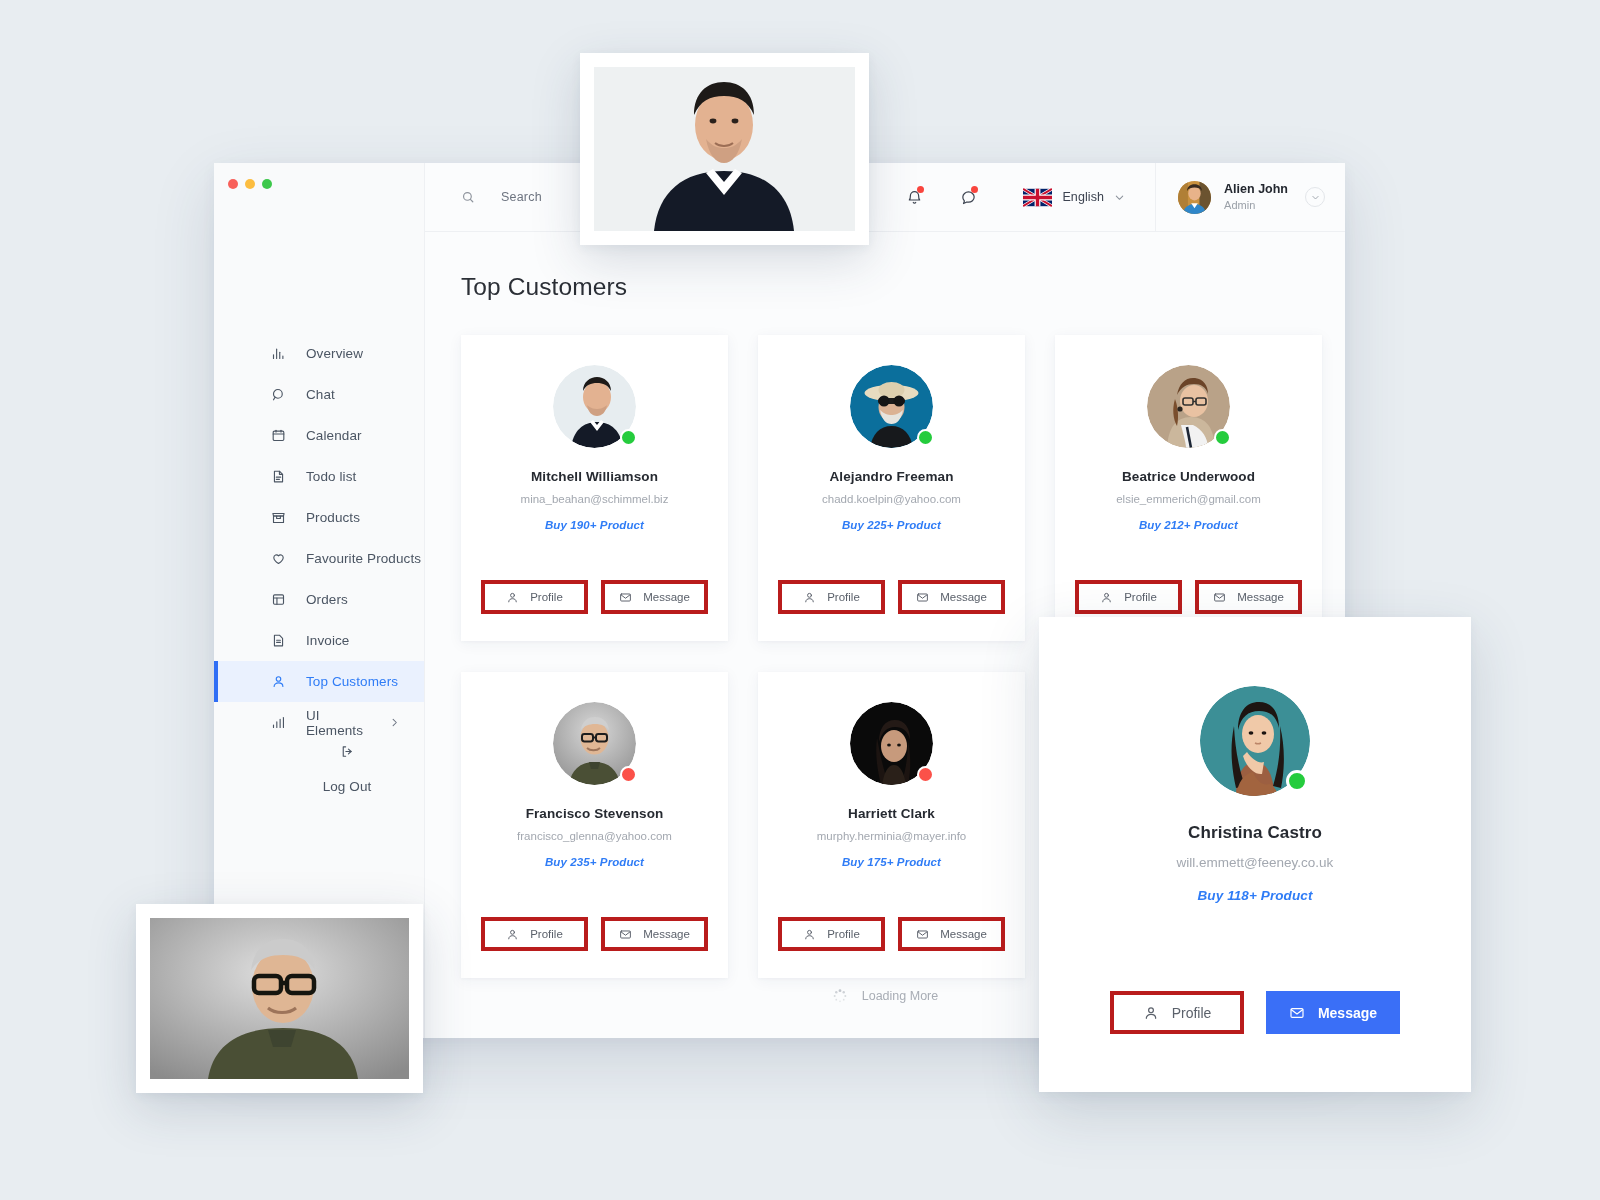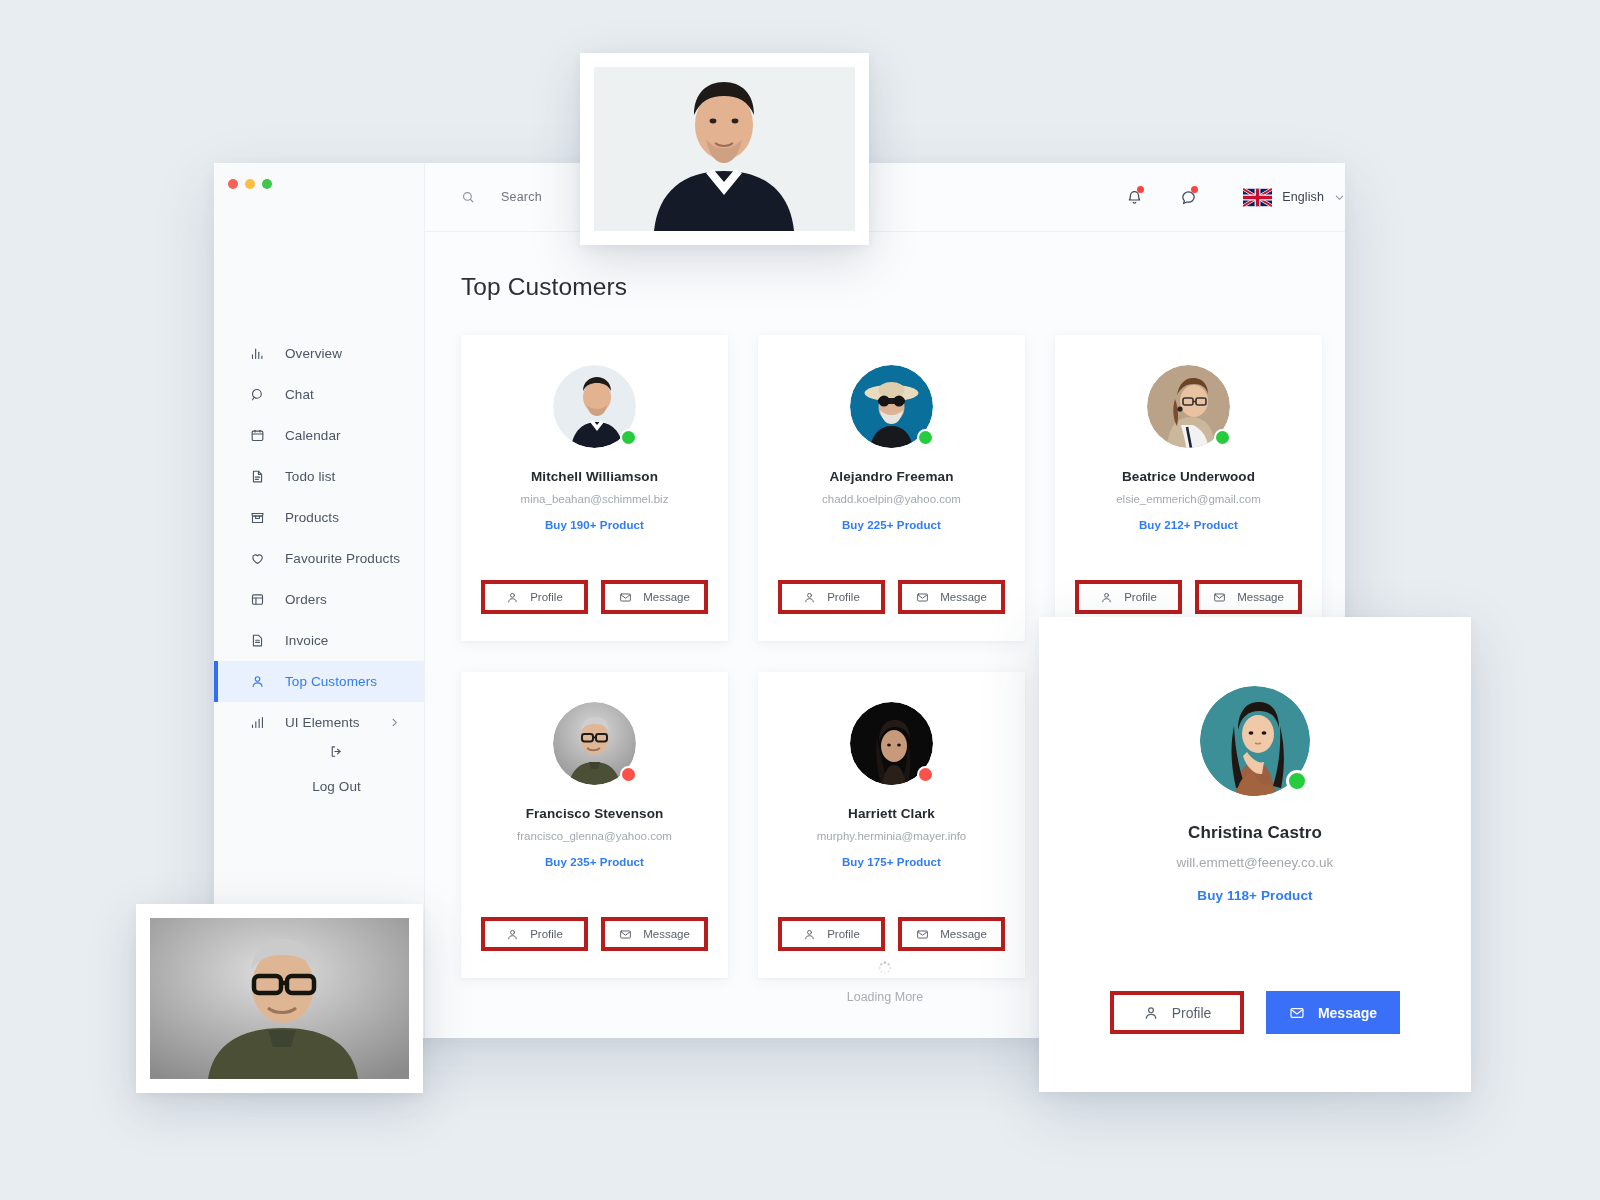--- a/index.html
+++ b/index.html
@@ -32,21 +32,21 @@
   .win-dots { padding: 16px 0 0 14px; display: flex; gap: 7px; }
   .dot { width: 10px; height: 10px; border-radius: 50%; }
   .dot.red { background: #f8605a; }
   .dot.yellow { background: #fcbd40; }
   .dot.green { background: #3dc84b; }
 
   .nav { margin-top: 144px; }
   .nav-item {
     height: 41px;
     display: flex; align-items: center;
-    padding-left: 35px;
+    padding-left: 56px;
     gap: 19px;
     position: relative;
     color: #4b5563;
     font-size: 13.5px;
     letter-spacing: .1px;
     cursor: pointer;
   }
   .nav-item .ico { width: 17px; height: 17px; display:flex; align-items:center; justify-content:center; flex:0 0 17px; }
   .nav-item .ico svg { width: 15px; height: 15px; display:block; }
   .nav-item.active {
@@ -127,34 +127,34 @@
   .status {
     position: absolute; right: -1px; bottom: 2px;
     width: 17px; height: 17px; border-radius: 50%;
     border: 2.5px solid #fff;
   }
   .status.online { background: #25cc3d; }
   .status.busy   { background: #fb5149; }
 
   .cname { margin-top: 21px; font-size: 13.5px; font-weight: bold; color: #262a31; letter-spacing:.1px;}
   .cmail { margin-top: 9px; font-size: 11.5px; color: #a3a8b0; }
-  .cbuy  { margin-top: 14px; font-size: 11.5px; color: #2f7cf6; font-weight: bold; letter-spacing:.1px;}
+  .cbuy  { margin-top: 14px; font-size: 11.5px; color: #2f7cf6; font-weight: bold; letter-spacing:.1px;font-style:italic;}
   .btn-row { margin-top: auto; margin-bottom: 27px; display: flex; gap: 13px; }
   .btn {
     height: 34px; min-width: 107px;
     border: 4px solid #b91c1c; background: #fff;
     display: flex; align-items: center; justify-content: center; gap: 11px;
     font-size: 11.5px; color: #5b616b; cursor: pointer;
   }
   .btn svg { width: 13px; height: 13px; display:block; }
 
   .loading {
     position: absolute; left: 0; right: 0; bottom: 34px;
     display: flex; align-items: center; justify-content: center; gap: 14px;
-    color: #a8adb5; font-size: 12.5px; flex-direction: column;
+    color: #a8adb5; font-size: 12.5px;
   }
   .spin { width: 16px; height: 16px; display:block; color:#c3c7cd; }
 
   
   .float {
     position: absolute;
     background: #fff;
     box-shadow: 0 16px 46px rgba(40,60,90,0.17), 0 3px 10px rgba(40,60,90,0.06);
     padding: 14px;
   }
@@ -377,20 +377,42 @@
               </svg>
             </span>
             <span class="txt">English</span>
             <span class="cv">
               <svg viewBox="0 0 24 24" fill="none" stroke="currentColor" stroke-width="2.2" stroke-linecap="round" stroke-linejoin="round">
                 <path d="M5 9l7 7 7-7"></path>
               </svg>
             </span>
           </div>
 
+          <div class="profile-chip">
+            <span class="avatar-sm">
+              <svg viewBox="0 0 40 40" width="33" height="33">
+                <rect width="40" height="40" fill="#c9913f"></rect>
+                <rect x="0" y="0" width="12" height="40" fill="#b07f36"></rect>
+                <rect x="26" y="0" width="14" height="40" fill="#6b5330"></rect>
+                <ellipse cx="20" cy="15" rx="7.5" ry="8.5" fill="#e8b38a"></ellipse>
+                <path d="M11 12c0-5 4-8 9-8s9 3 9 8c-2-3-5-4-9-4s-7 1-9 4z" fill="#3a2b20"></path>
+                <path d="M6 40c1-8 7-12 14-12s13 4 14 12z" fill="#2f86c8"></path>
+                <path d="M16 27h8l-4 6z" fill="#fff"></path>
+              </svg>
+            </span>
+            <span>
+              <span class="pname" style="display:block">Alien John</span>
+              <span class="prole" style="display:block">Admin</span>
+            </span>
+            <span class="caret-circle">
+              <svg viewBox="0 0 24 24" fill="none" stroke="currentColor" stroke-width="2.4" stroke-linecap="round" stroke-linejoin="round">
+                <path d="M5 9l7 7 7-7"></path>
+              </svg>
+            </span>
+          </div>
 
         </div>
       </header>
 
       <section class="body-area">
         <h1 class="page-title">Top Customers</h1>
 
         <div class="grid">
 
           <div class="ccard">

